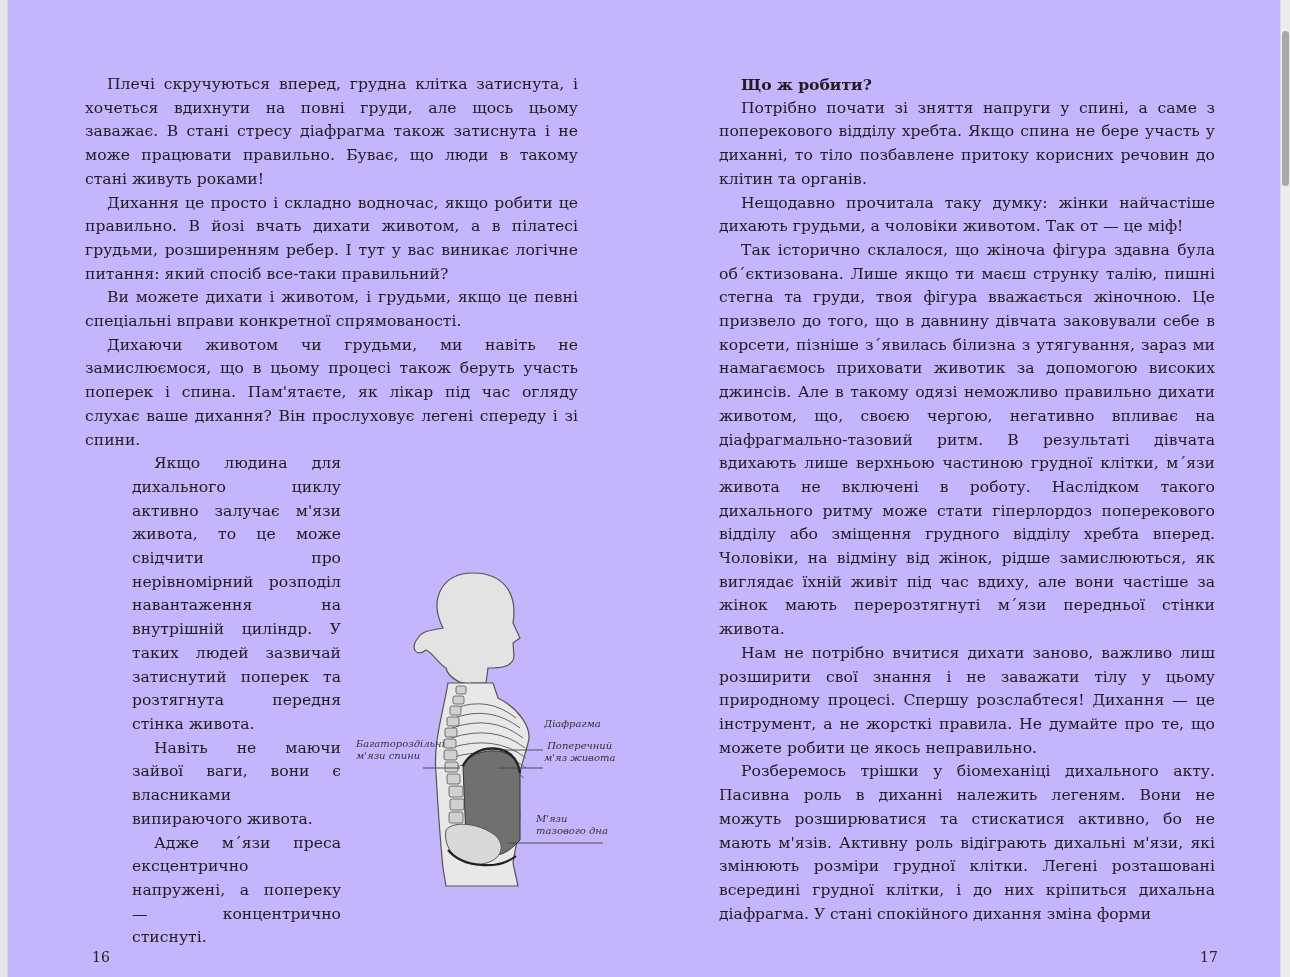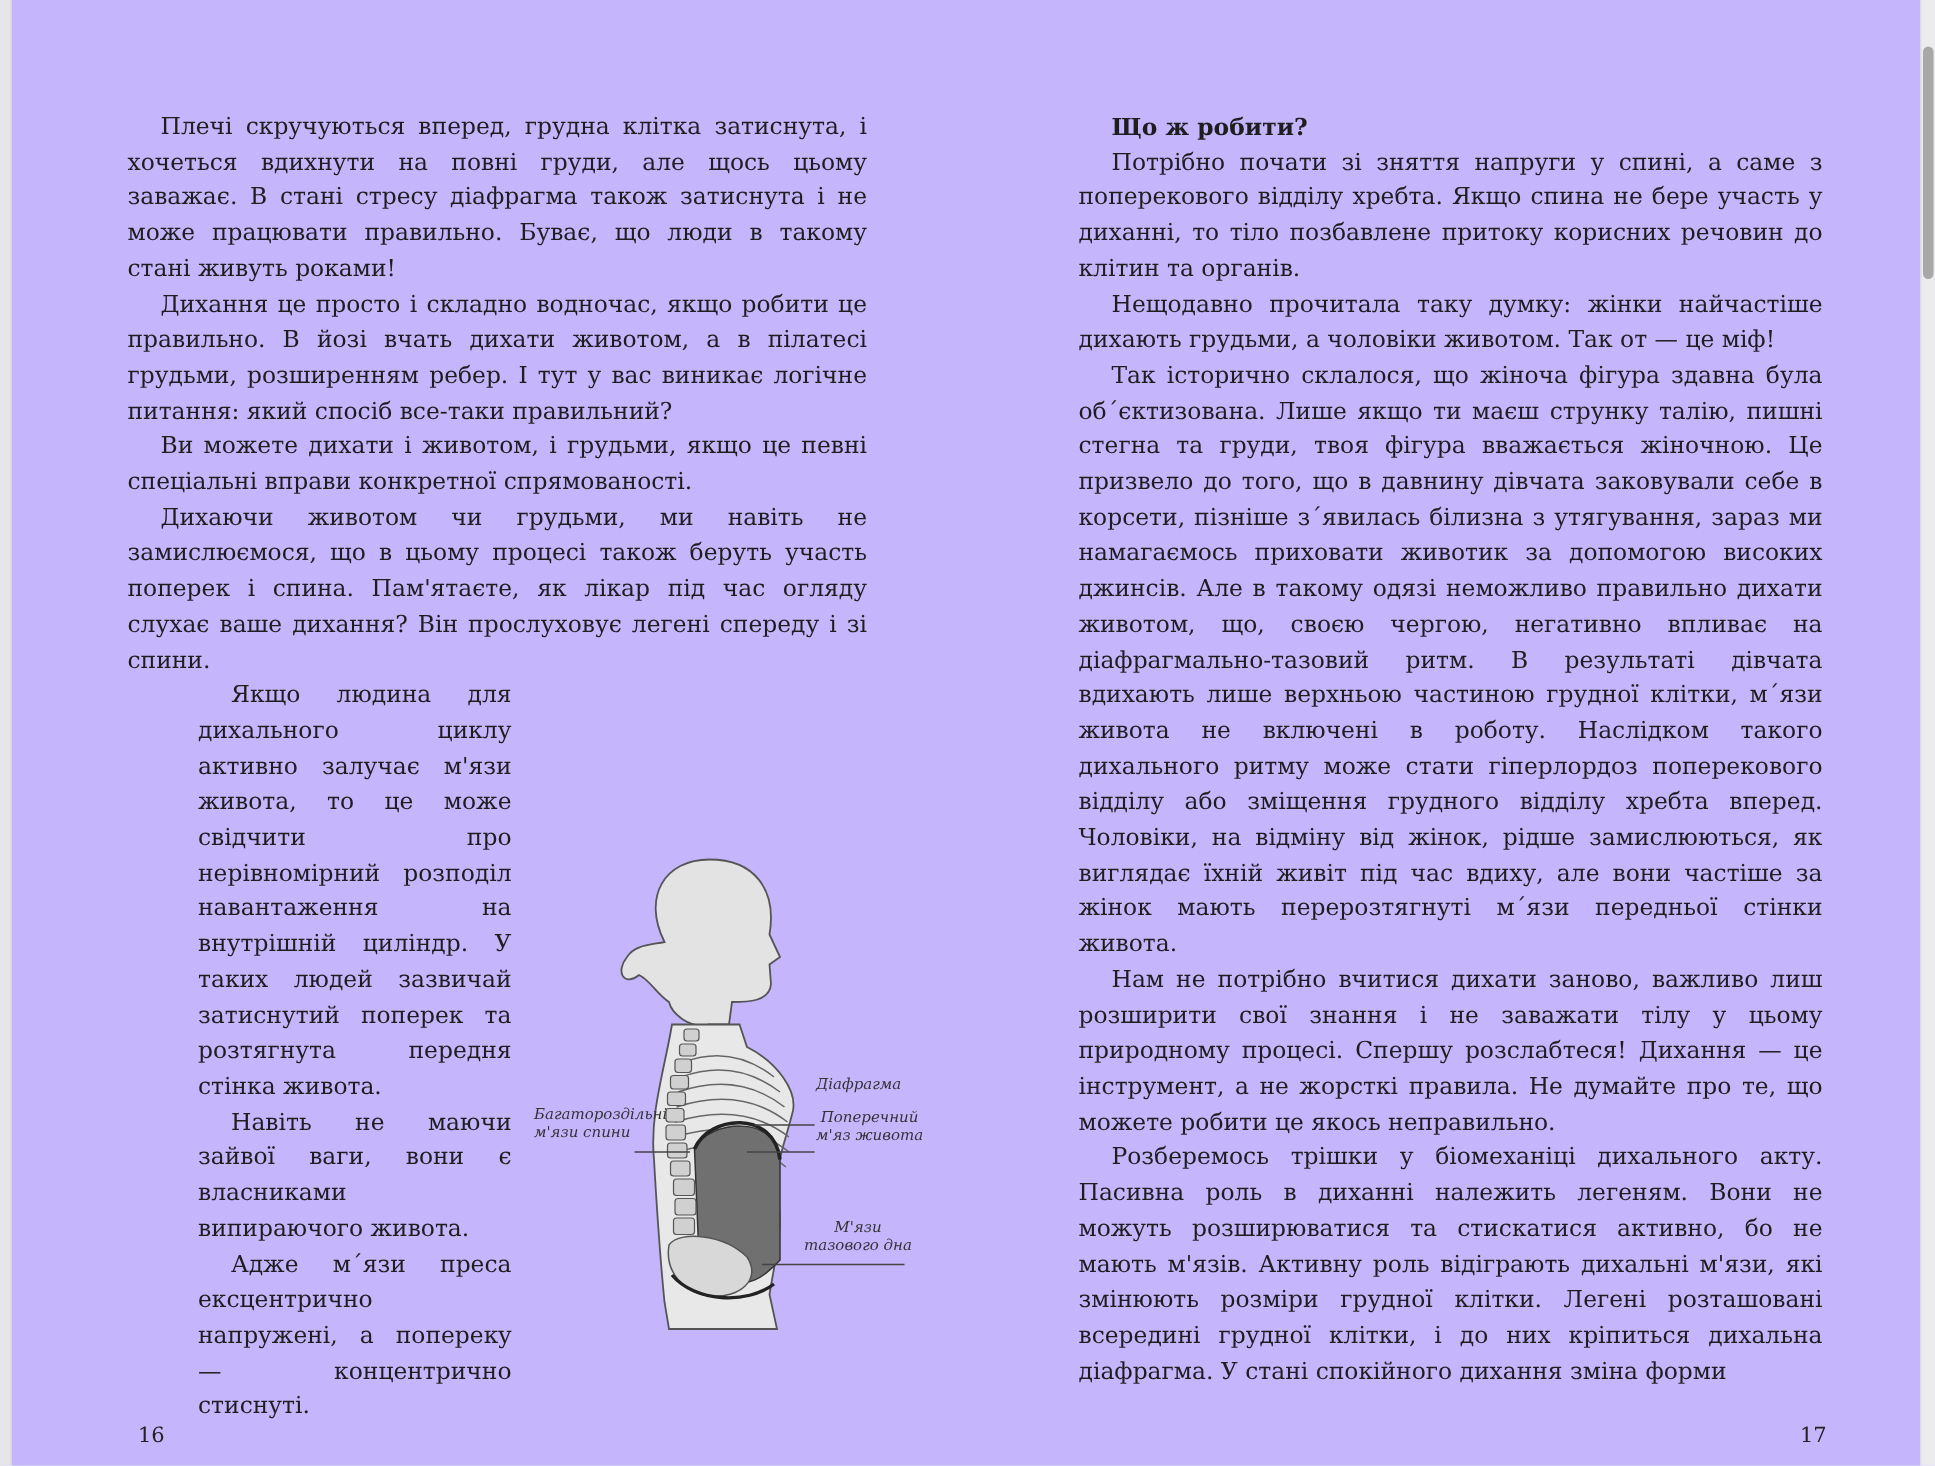--- a/index.html
+++ b/index.html
@@ -106,21 +106,21 @@
     </svg>
     <div class="fig-label" style="left:196px; top:150px;">Діафрагма</div>
     <div class="fig-label" style="left:8px; top:170px;">
       <div>Багатороздільні</div>
       <div>м'язи спини</div>
     </div>
     <div class="fig-label" style="left:196px; top:172px;text-align:center;">
       <div>Поперечний</div>
       <div>м'яз живота</div>
     </div>
-    <div class="fig-label" style="left:188px; top:245px;text-align:center;">
+    <div class="fig-label" style="left:188px; top:245px;">
       <div>М'язи</div>
       <div>тазового дна</div>
     </div>
   </div>
 
   <div class="page page-right">
     <p class="heading">Що ж робити?</p>
     <p>Потрібно почати зі зняття напруги у спині, а саме з поперекового відділу хребта. Якщо спина не бере участь у диханні, то тіло позбавлене притоку корисних речовин до клітин та органів.</p>
     <p>Нещодавно прочитала таку думку: жінки найчастіше дихають грудьми, а чоловіки животом. Так от — це міф!</p>
     <p>Так історично склалося, що жіноча фігура здавна була об΄єктизована. Лише якщо ти маєш струнку талію, пишні стегна та груди, твоя фігура вважається жіночною. Це призвело до того, що в давнину дівчата заковували себе в корсети, пізніше з΄явилась білизна з утягування, зараз ми намагаємось приховати животик за допомогою високих джинсів. Але в такому одязі неможливо правильно дихати животом, що, своєю чергою, негативно впливає на діафрагмально-тазовий ритм. В результаті дівчата вдихають лише верхньою частиною грудної клітки, м΄язи живота не включені в роботу. Наслідком такого дихального ритму може стати гіперлордоз поперекового відділу або зміщення грудного відділу хребта вперед. Чоловіки, на відміну від жінок, рідше замислюються, як виглядає їхній живіт під час вдиху, але вони частіше за жінок мають перерозтягнуті м΄язи передньої стінки живота.</p>

